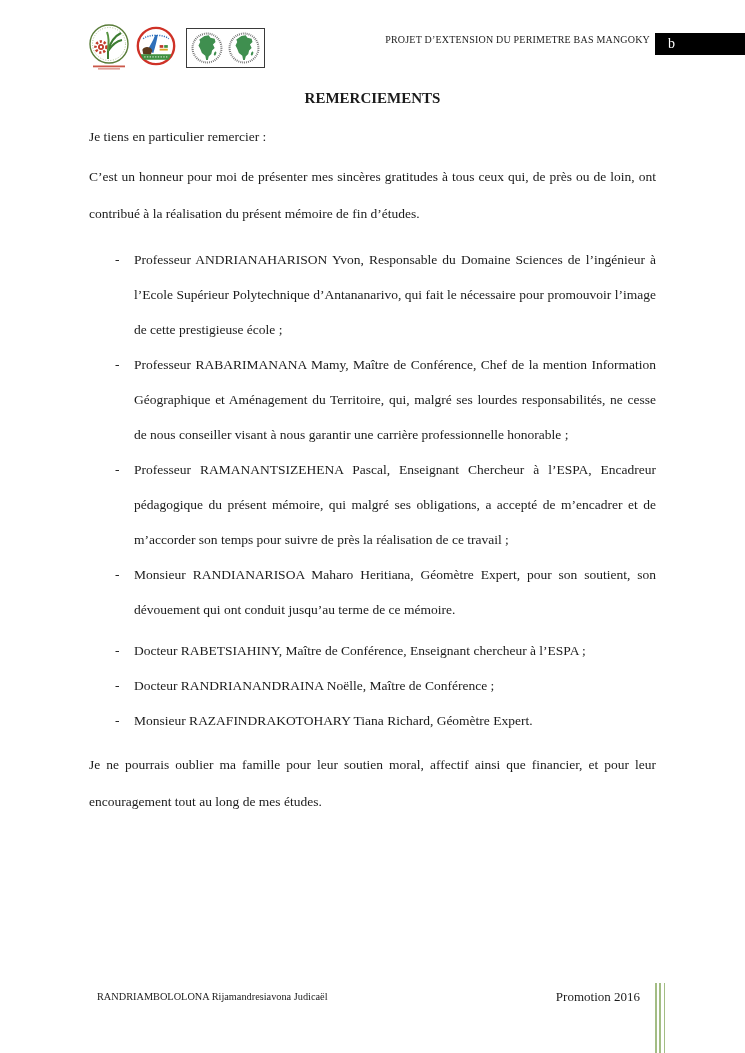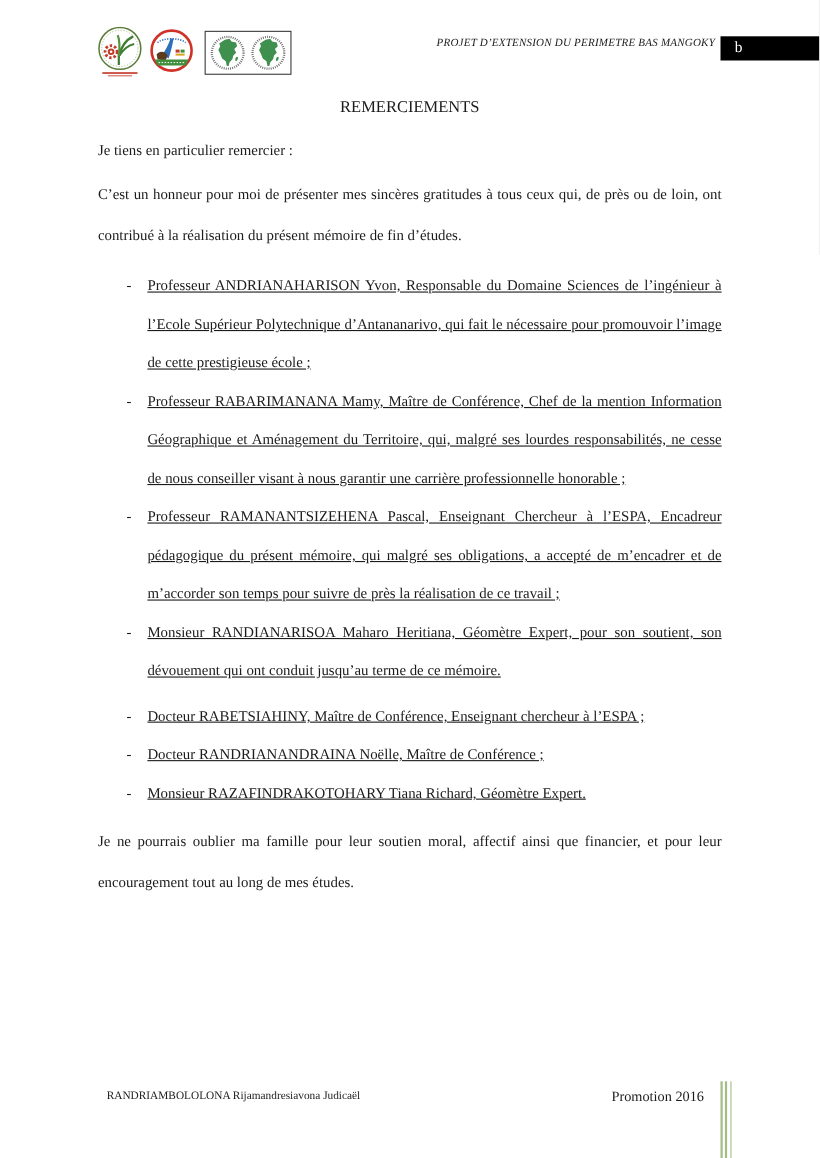--- a/index.html
+++ b/index.html
@@ -36,21 +36,20 @@
     align-items: center;
   }
   .header-title {
     position: absolute;
     top: 34px;
     right: 95px;
     font-size: 10px;
     letter-spacing: 0.2px;
     color: #1a1a1a;
     white-space: nowrap;
-    font-style: italic;
   }
   .page-marker {
     position: absolute;
     left: 655px;
     top: 33px;
     width: 90px;
     height: 22px;
     background: #000000;
     color: #ffffff;
     font-size: 14px;
@@ -61,21 +60,21 @@
   
   .content {
     position: absolute;
     left: 89px;
     top: 85px;
     width: 567px;
     font-size: 13.5px;
   }
   .doc-title {
     font-size: 15px;
-    font-weight: normal;
+    font-weight: bold;
     text-align: center;
     line-height: 26px;
   }
   .para {
     text-align: justify;
     line-height: 37px;
   }
   .p-intro   { margin-top: 3px; }
   .p-lead1   { margin-top: 7px; }
   .p-lead2   { margin-top: 4px; }
@@ -89,21 +88,20 @@
     padding-left: 24px;
     line-height: 35px;
   }
   .dash {
     flex: 0 0 21px;
     padding-left: 2px;
   }
   .li-text {
     flex: 1;
     text-align: justify;
-    text-decoration: underline;
   }
 
   
   .footer-author {
     position: absolute;
     left: 97px;
     top: 990px;
     font-size: 10.3px;
     line-height: 14px;
     text-align: right;

